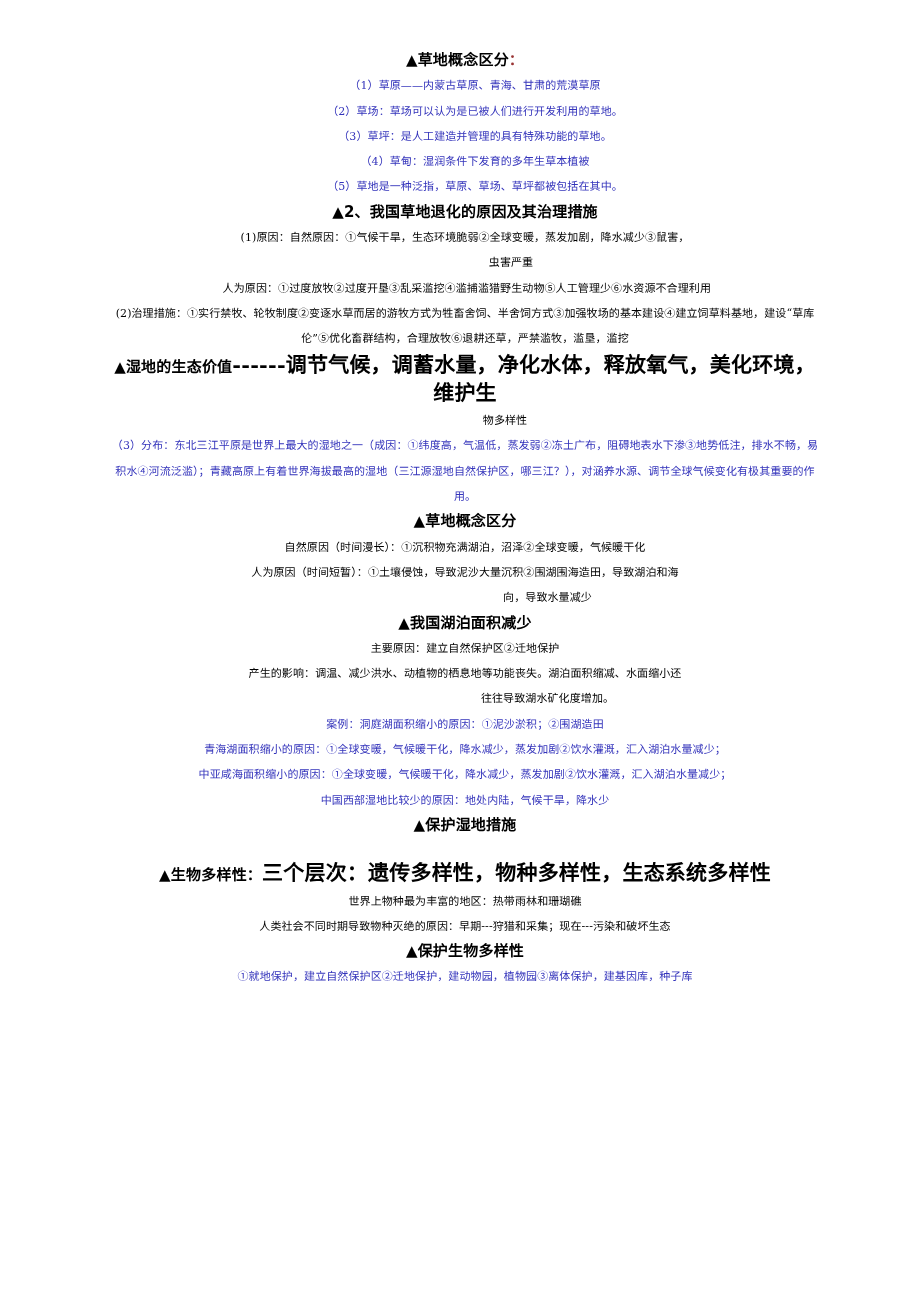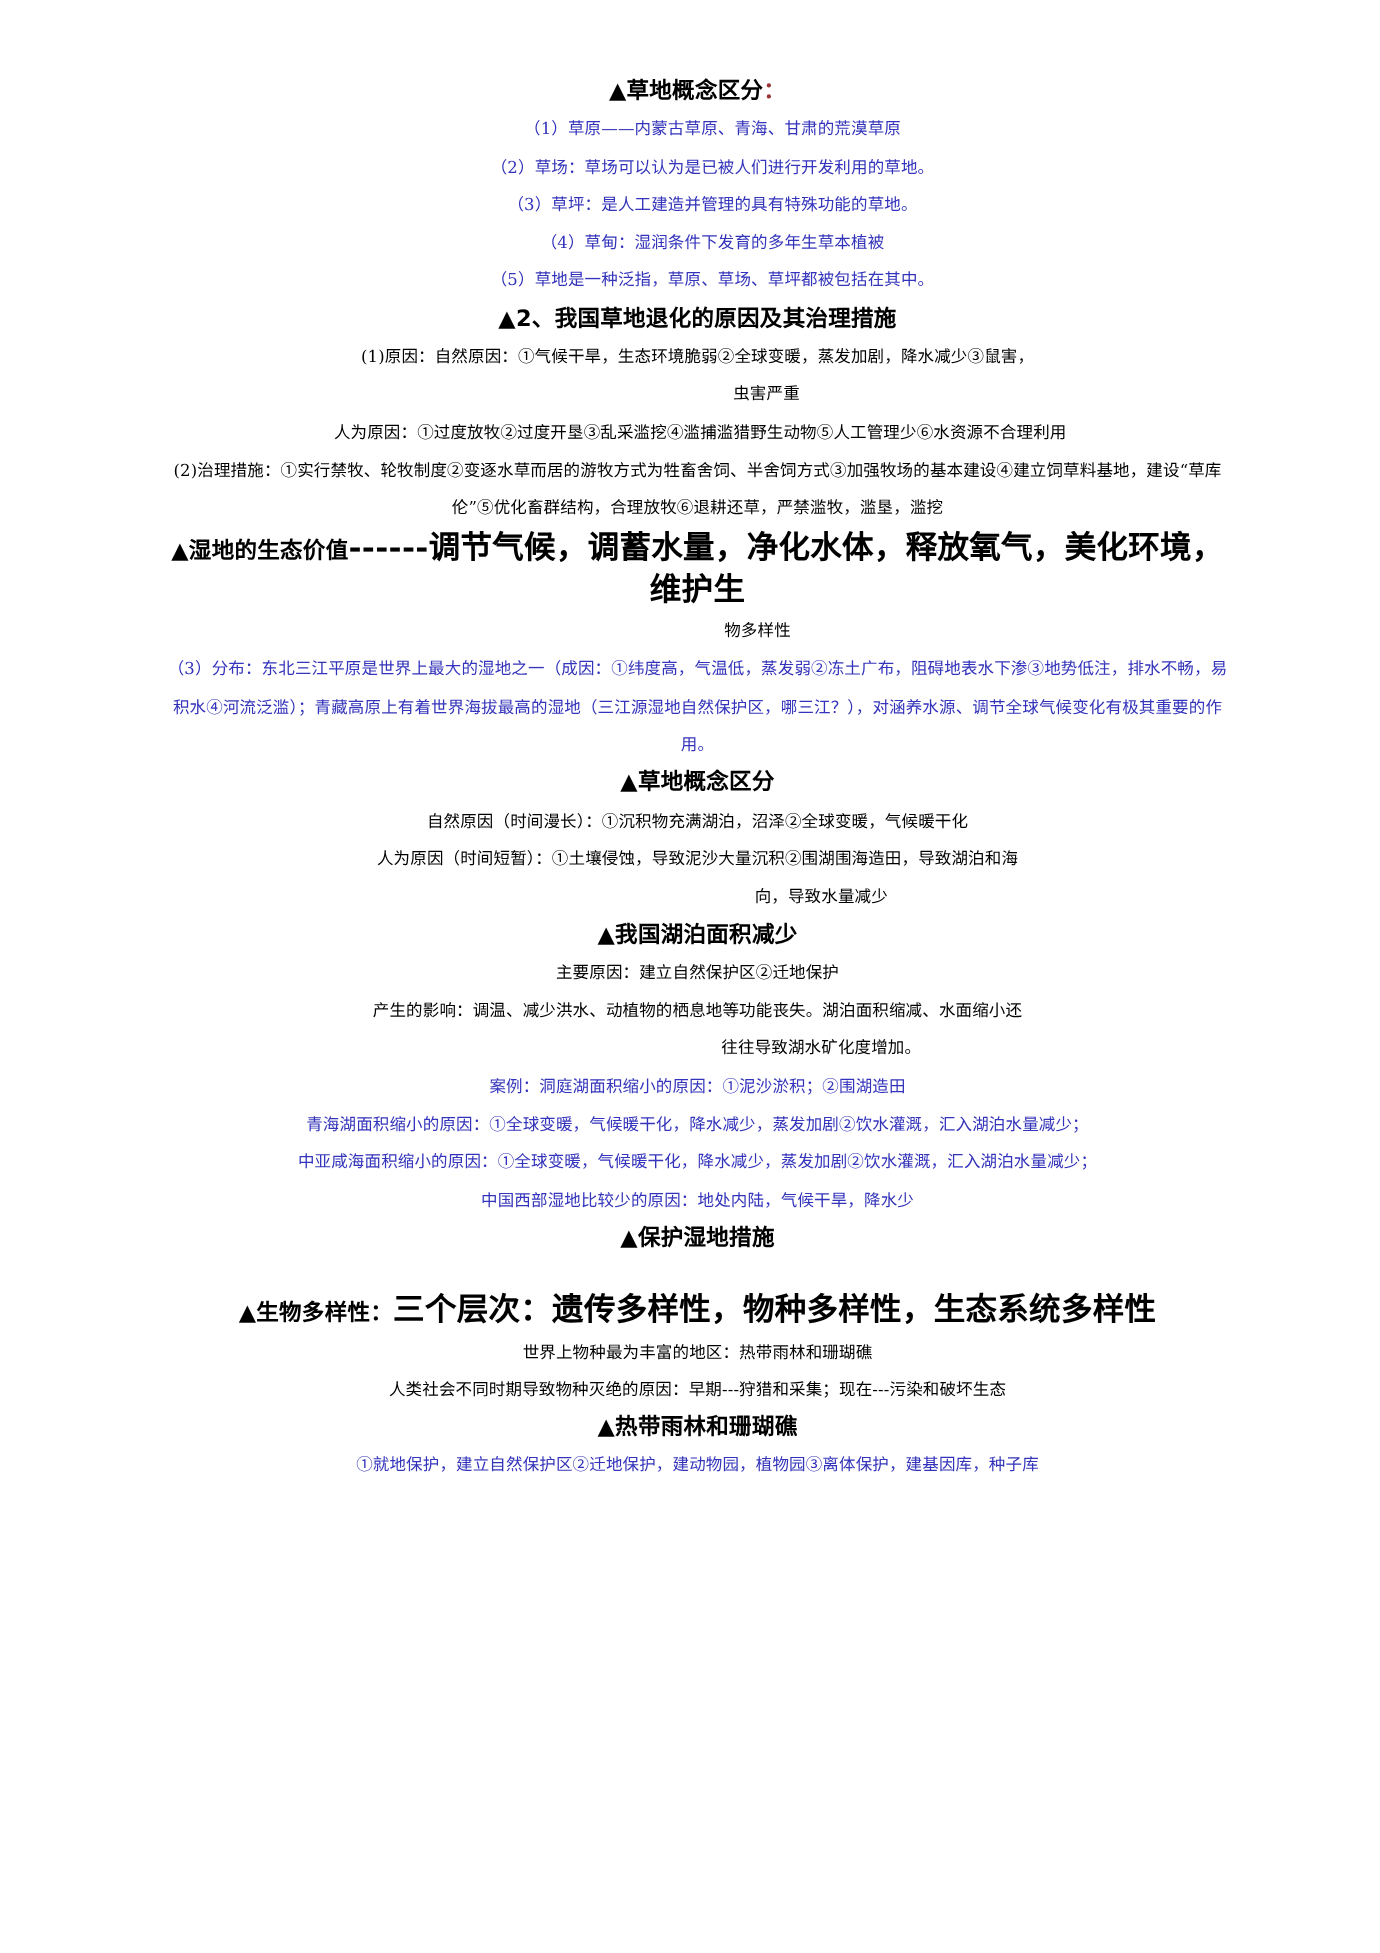--- a/index.html
+++ b/index.html
@@ -125,18 +125,18 @@
 
     <div class="spacer"></div>
 
     <div>
       <p class="ln heading"><span>▲生物多样性</span><span>：</span><span class="tail">三个层次：遗传多样性，物种多样性，生态系统多样性</span></p>
       <p class="ln">世界上物种最为丰富的地区：热带雨林和珊瑚礁</p>
       <p class="ln">人类社会不同时期导致物种灭绝的原因：早期---狩猎和采集；现在---污染和破坏生态</p>
     </div>
 
     <div>
-      <p class="ln heading">▲热带雨林和珊瑚礁</p>
+      <p class="ln heading">▲保护生物多样性</p>
       <p class="ln blue">①就地保护，建立自然保护区②迁地保护，建动物园，植物园③离体保护，建基因库，种子库</p>
     </div>
 
   </div>
 </div>
 
 </body></html>

